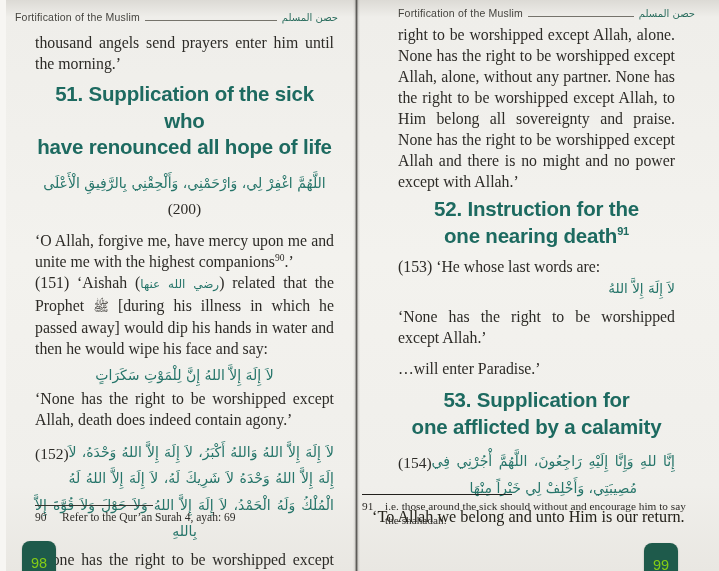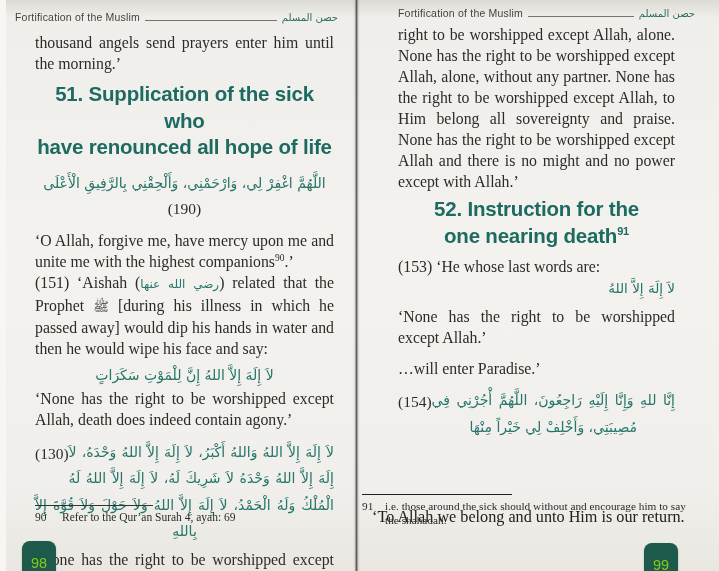--- a/index.html
+++ b/index.html
@@ -85,33 +85,33 @@
     <div class="content-left">
       <p class="body-text">thousand angels send prayers enter him until the  morning.’</p>
 
       <h2 class="heading mt7">
         <div>51. Supplication of the sick who</div>
         <div>have renounced all hope of life</div>
       </h2>
 
       <div class="arabic arabic-line mt10" dir="rtl">
         <span>اللَّهُمَّ اغْفِرْ لِي، وَارْحَمْنِي، وَأَلْحِقْنِي بِالرَّفِيقِ الْأَعْلَى</span>
-        <span class="vnum" dir="ltr">(190)</span>
+        <span class="vnum" dir="ltr">(200)</span>
       </div>
 
       <p class="body-text mt8"><span>‘O Allah, forgive me, have mercy upon me and unite me with the highest companions</span><sup>90</sup><span>.’</span></p>
 
       <p class="body-text mt6"><span>(151) ‘Aishah (</span><span class="arabic" style="font-size:12px">رضي الله عنها</span><span>) related that the Prophet </span><span class="arabic" style="font-size:13px;color:#2d2b27">ﷺ</span><span> [during his illness in which he passed away] would dip his hands in water and then he would wipe his face and say:</span></p>
 
       <div class="arabic arabic-line mt4" dir="rtl">لاَ إِلَهَ إِلاَّ اللهُ إِنَّ لِلْمَوْتِ سَكَرَاتٍ</div>
 
       <p class="body-text mt6">‘None has the right to be worshipped except Allah, death does indeed contain agony.’</p>
 
       <div class="arabic arabic-block mt9" dir="rtl">
-        <span class="vnum" dir="ltr">(130)</span>
+        <span class="vnum" dir="ltr">(152)</span>
         <span>لاَ إِلَهَ إِلاَّ اللهُ وَاللهُ أَكْبَرُ، لاَ إِلَهَ إِلاَّ اللهُ وَحْدَهُ، لاَ إِلَهَ إِلاَّ اللهُ وَحْدَهُ لاَ شَرِيكَ لَهُ، لاَ إِلَهَ إِلاَّ اللهُ لَهُ الْمُلْكُ وَلَهُ الْحَمْدُ، لاَ إِلَهَ إِلاَّ اللهُ وَلاَ حَوْلَ وَلاَ قُوَّةَ إِلاَّ بِاللهِ</span>
       </div>
 
       <p class="body-text mt4">‘None has the right to be worshipped except Allah and Allah is the greatest. None has the</p>
     </div>
 
     <div class="footnote-left">
       <div class="fn-rule"></div>
       <div class="fn-row">
         <span class="fn-num">90</span>
@@ -139,20 +139,24 @@
       </h2>
 
       <p class="body-text mt7">(153) ‘He whose last words are:</p>
 
       <div class="arabic arabic-right mt6" dir="rtl">لاَ إِلَهَ إِلاَّ اللهُ</div>
 
       <p class="body-text mt7">‘None has the right to be worshipped except Allah.’</p>
 
       <p class="body-text mt10">…will enter Paradise.’</p>
 
+      <h2 class="heading mt8">
+        <div>53. Supplication for</div>
+        <div>one afflicted by a calamity</div>
+      </h2>
 
       <div class="arabic arabic-block mt8" dir="rtl">
         <span class="vnum" dir="ltr">(154)</span>
         <span>إِنَّا للهِ وَإِنَّا إِلَيْهِ رَاجِعُونَ، اللَّهُمَّ أْجُرْنِي فِي مُصِيبَتِي، وَأَخْلِفْ لِي خَيْراً مِنْهَا</span>
       </div>
     </div>
 
     <p class="return-para">‘To Allah we belong and unto Him is our return.</p>
     <div class="fn-rule-right"></div>
     <div class="footnote-right">

